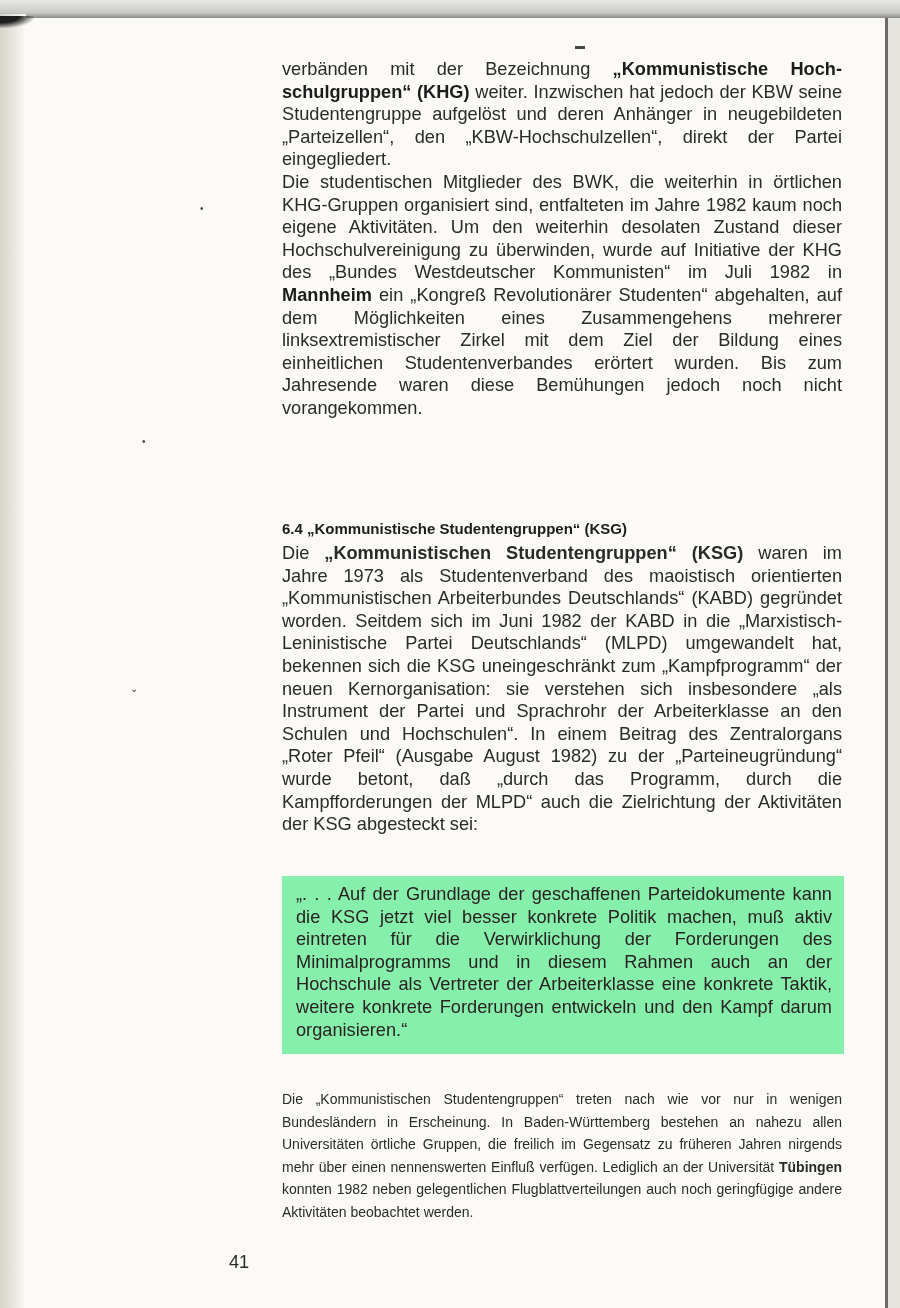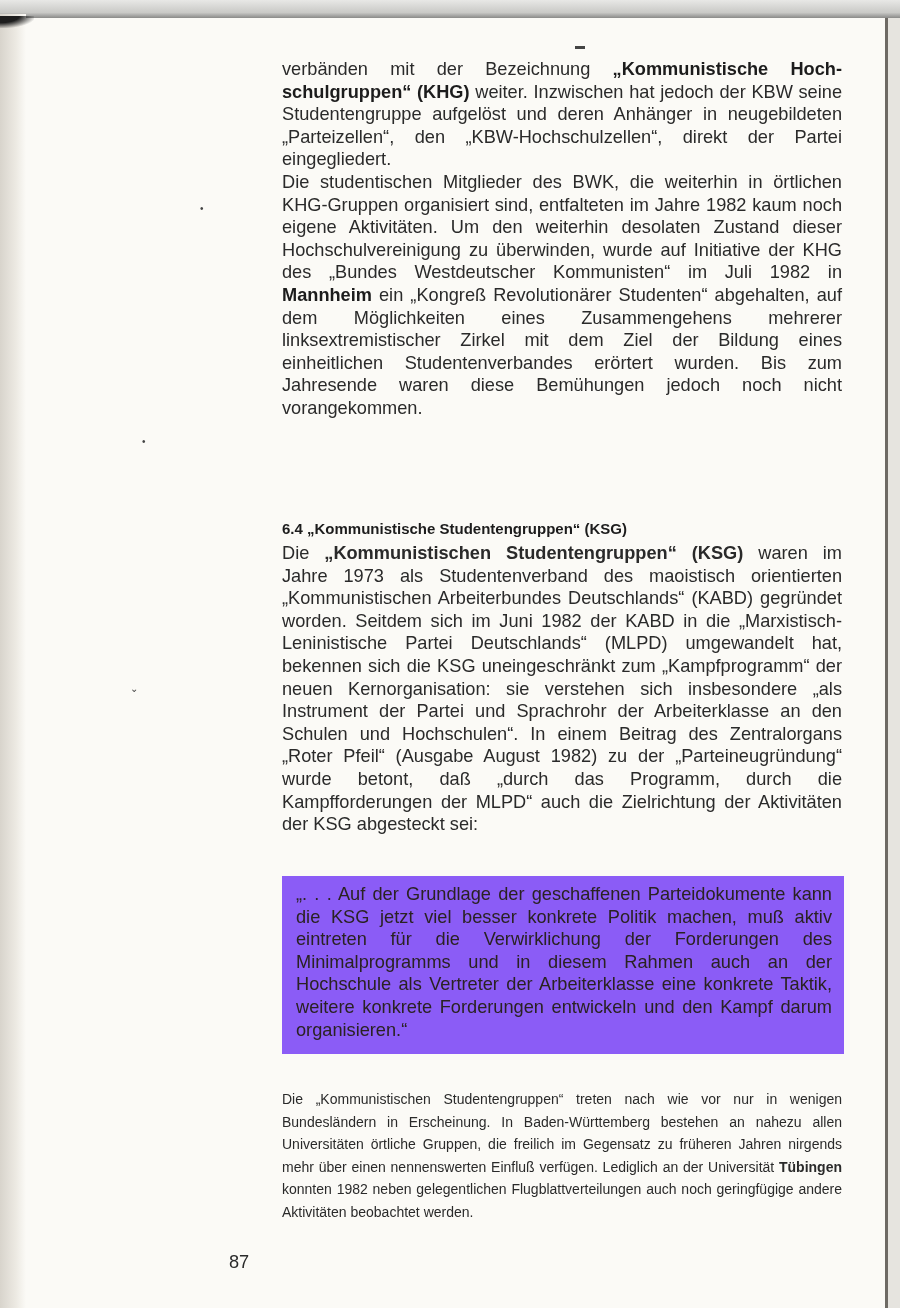--- a/index.html
+++ b/index.html
@@ -40,21 +40,21 @@
       position: absolute; left: 282px; top: 490px; width: 560px;
       font-size: 15px; font-weight: bold; line-height: 22px; color: #1c1c1c; margin-top: 28px;
     }
     .sec2 {
       position: absolute; left: 282px; top: 526px; width: 560px;
       font-size: 18.2px; line-height: 22.6px; text-align: justify; margin-top: 16px;
     }
     .sec2 p { margin: 0; }
     .quote-box {
       position: absolute; left: 282px; top: 876px; width: 562px; height: 178px;
-      background: #8b5cf6;
+      background: #86efac;
     }
     .quote-text {
       position: absolute; left: 14px; top: 7px; width: 536px;
       font-size: 18.2px; line-height: 22.6px; text-align: justify;
       color: #2a2222;
     }
     .sec3 {
       position: absolute; left: 282px; top: 1088px; width: 560px;
       font-size: 14px; line-height: 22.6px; text-align: justify;
     }
@@ -92,13 +92,13 @@
 </div>
 
 <div class="quote-box">
   <div class="quote-text last-line">„. . . Auf der Grundlage der geschaffenen Parteidokumen­te kann die KSG jetzt viel besser konkrete Politik ma­chen, muß aktiv eintreten für die Verwirklichung der For­derungen des Minimalprogramms und in diesem Rahmen auch an der Hochschule als Vertreter der Arbeiterklasse eine konkrete Taktik, weitere konkrete Forderungen ent­wickeln und den Kampf darum organisieren.“</div>
 </div>
 
 <div class="sec3">
   <p class="last-line"><span>Die „Kommunistischen Studentengruppen“ treten nach wie vor nur in wenigen Bundesländern in Erscheinung. In Baden-Württemberg bestehen an nahezu allen Universitäten örtli­che Gruppen, die freilich im Gegensatz zu früheren Jahren nirgends mehr über einen nennenswerten Einfluß verfügen. Lediglich an der Universität </span><b>Tübingen</b><span> konnten 1982 neben gelegentlichen Flugblattverteilungen auch noch geringfügi­ge andere Aktivitäten beobachtet werden.</span></p>
 </div>
 
-<div class="page-number">87</div>
+<div class="page-number">41</div>
 
 </body></html>

